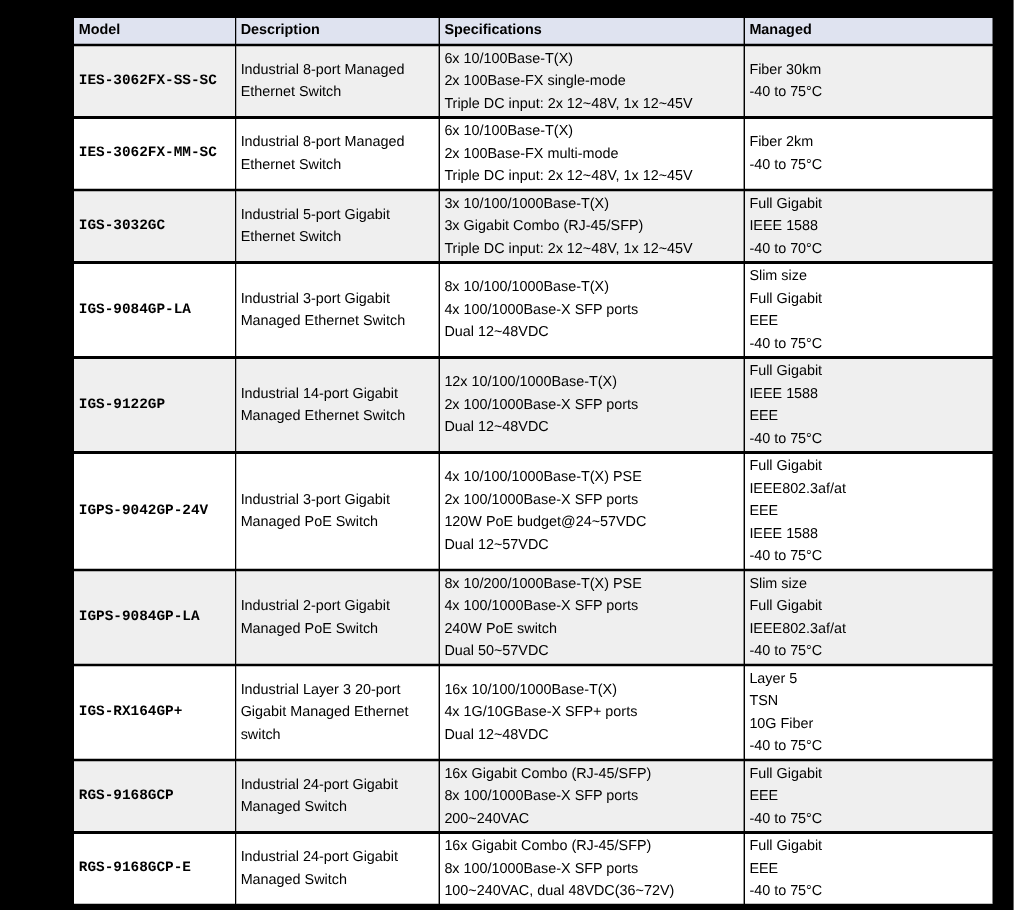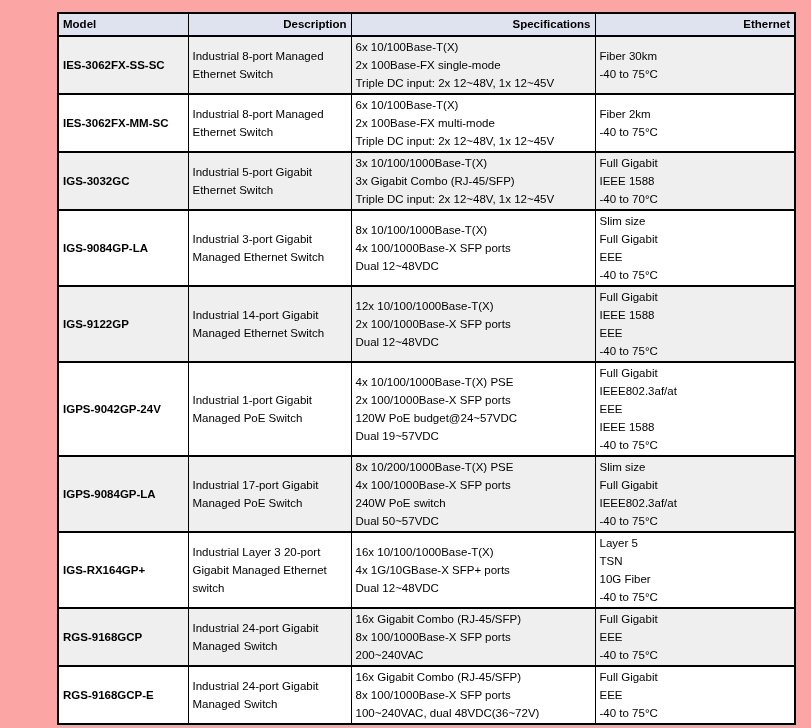--- a/index.html
+++ b/index.html
@@ -6,21 +6,21 @@
     margin: 0;
     padding: 0;
     background: #ffffff;
     font-family: "Liberation Sans", "DejaVu Sans", sans-serif;
     color: #000000;
   }
   .page {
     width: 811px;
     height: 728px;
     position: relative;
-    background: #fca5a5;
+    background: #000000;
   }
   table.product-table {
     position: absolute;
     left: 57px;
     top: 12px;
     width: 737px;
     border-collapse: collapse;
     table-layout: fixed;
     border: 2px solid #000000;
     font-size: 11.5px;
@@ -35,46 +35,46 @@
     border-width: 2px 1px;
     padding: 1px 4px;
     vertical-align: middle;
     text-align: left;
     overflow: hidden;
   }
   thead th {
     background: #dfe3f0;
     font-weight: bold;
     height: 19px;
-    text-align: right;
+    text-align: left;
     line-height: 17px;
   }
   thead th.h-model { text-align: left; }
   tbody tr:nth-child(odd)  td { background: #efefef; }
   tbody tr:nth-child(even) td { background: #ffffff; }
-  td.model { font-weight: bold; }
+  td.model { font-weight: bold; font-family: Liberation Mono, monospace; }
   td .line { white-space: nowrap; }
 </style>
 </head>
 <body>
 
 <div class="page">
   <table class="product-table">
     <colgroup>
       <col class="c-model">
         <col class="c-desc">
         <col class="c-spec">
         <col class="c-feat">
     </colgroup>
     <thead>
       <tr>
         <th class="h-model">Model</th>
         <th>Description</th>
         <th>Specifications</th>
-        <th>Ethernet</th>
+        <th>Managed</th>
       </tr>
     </thead>
     <tbody>
       <tr>
         <td class="model">IES-3062FX-SS-SC</td>
         <td>Industrial 8-port Managed Ethernet Switch</td>
         <td>
           <div class="line">6x 10/100Base-T(X)</div>
           <div class="line">2x 100Base-FX single-mode</div>
           <div class="line">Triple DC input: 2x 12~48V, 1x 12~45V</div>
@@ -136,38 +136,38 @@
         </td>
         <td>
           <div class="line">Full Gigabit</div>
           <div class="line">IEEE 1588</div>
           <div class="line">EEE</div>
           <div class="line">-40 to 75°C</div>
         </td>
       </tr>
       <tr>
         <td class="model">IGPS-9042GP-24V</td>
-        <td>Industrial 1-port Gigabit Managed PoE Switch</td>
+        <td>Industrial 3-port Gigabit Managed PoE Switch</td>
         <td>
           <div class="line">4x 10/100/1000Base-T(X) PSE</div>
           <div class="line">2x 100/1000Base-X SFP ports</div>
           <div class="line">120W PoE budget@24~57VDC</div>
-          <div class="line">Dual 19~57VDC</div>
+          <div class="line">Dual 12~57VDC</div>
         </td>
         <td>
           <div class="line">Full Gigabit</div>
           <div class="line">IEEE802.3af/at</div>
           <div class="line">EEE</div>
           <div class="line">IEEE 1588</div>
           <div class="line">-40 to 75°C</div>
         </td>
       </tr>
       <tr>
         <td class="model">IGPS-9084GP-LA</td>
-        <td>Industrial 17-port Gigabit Managed PoE Switch</td>
+        <td>Industrial 2-port Gigabit Managed PoE Switch</td>
         <td>
           <div class="line">8x 10/200/1000Base-T(X) PSE</div>
           <div class="line">4x 100/1000Base-X SFP ports</div>
           <div class="line">240W PoE switch</div>
           <div class="line">Dual 50~57VDC</div>
         </td>
         <td>
           <div class="line">Slim size</div>
           <div class="line">Full Gigabit</div>
           <div class="line">IEEE802.3af/at</div>

